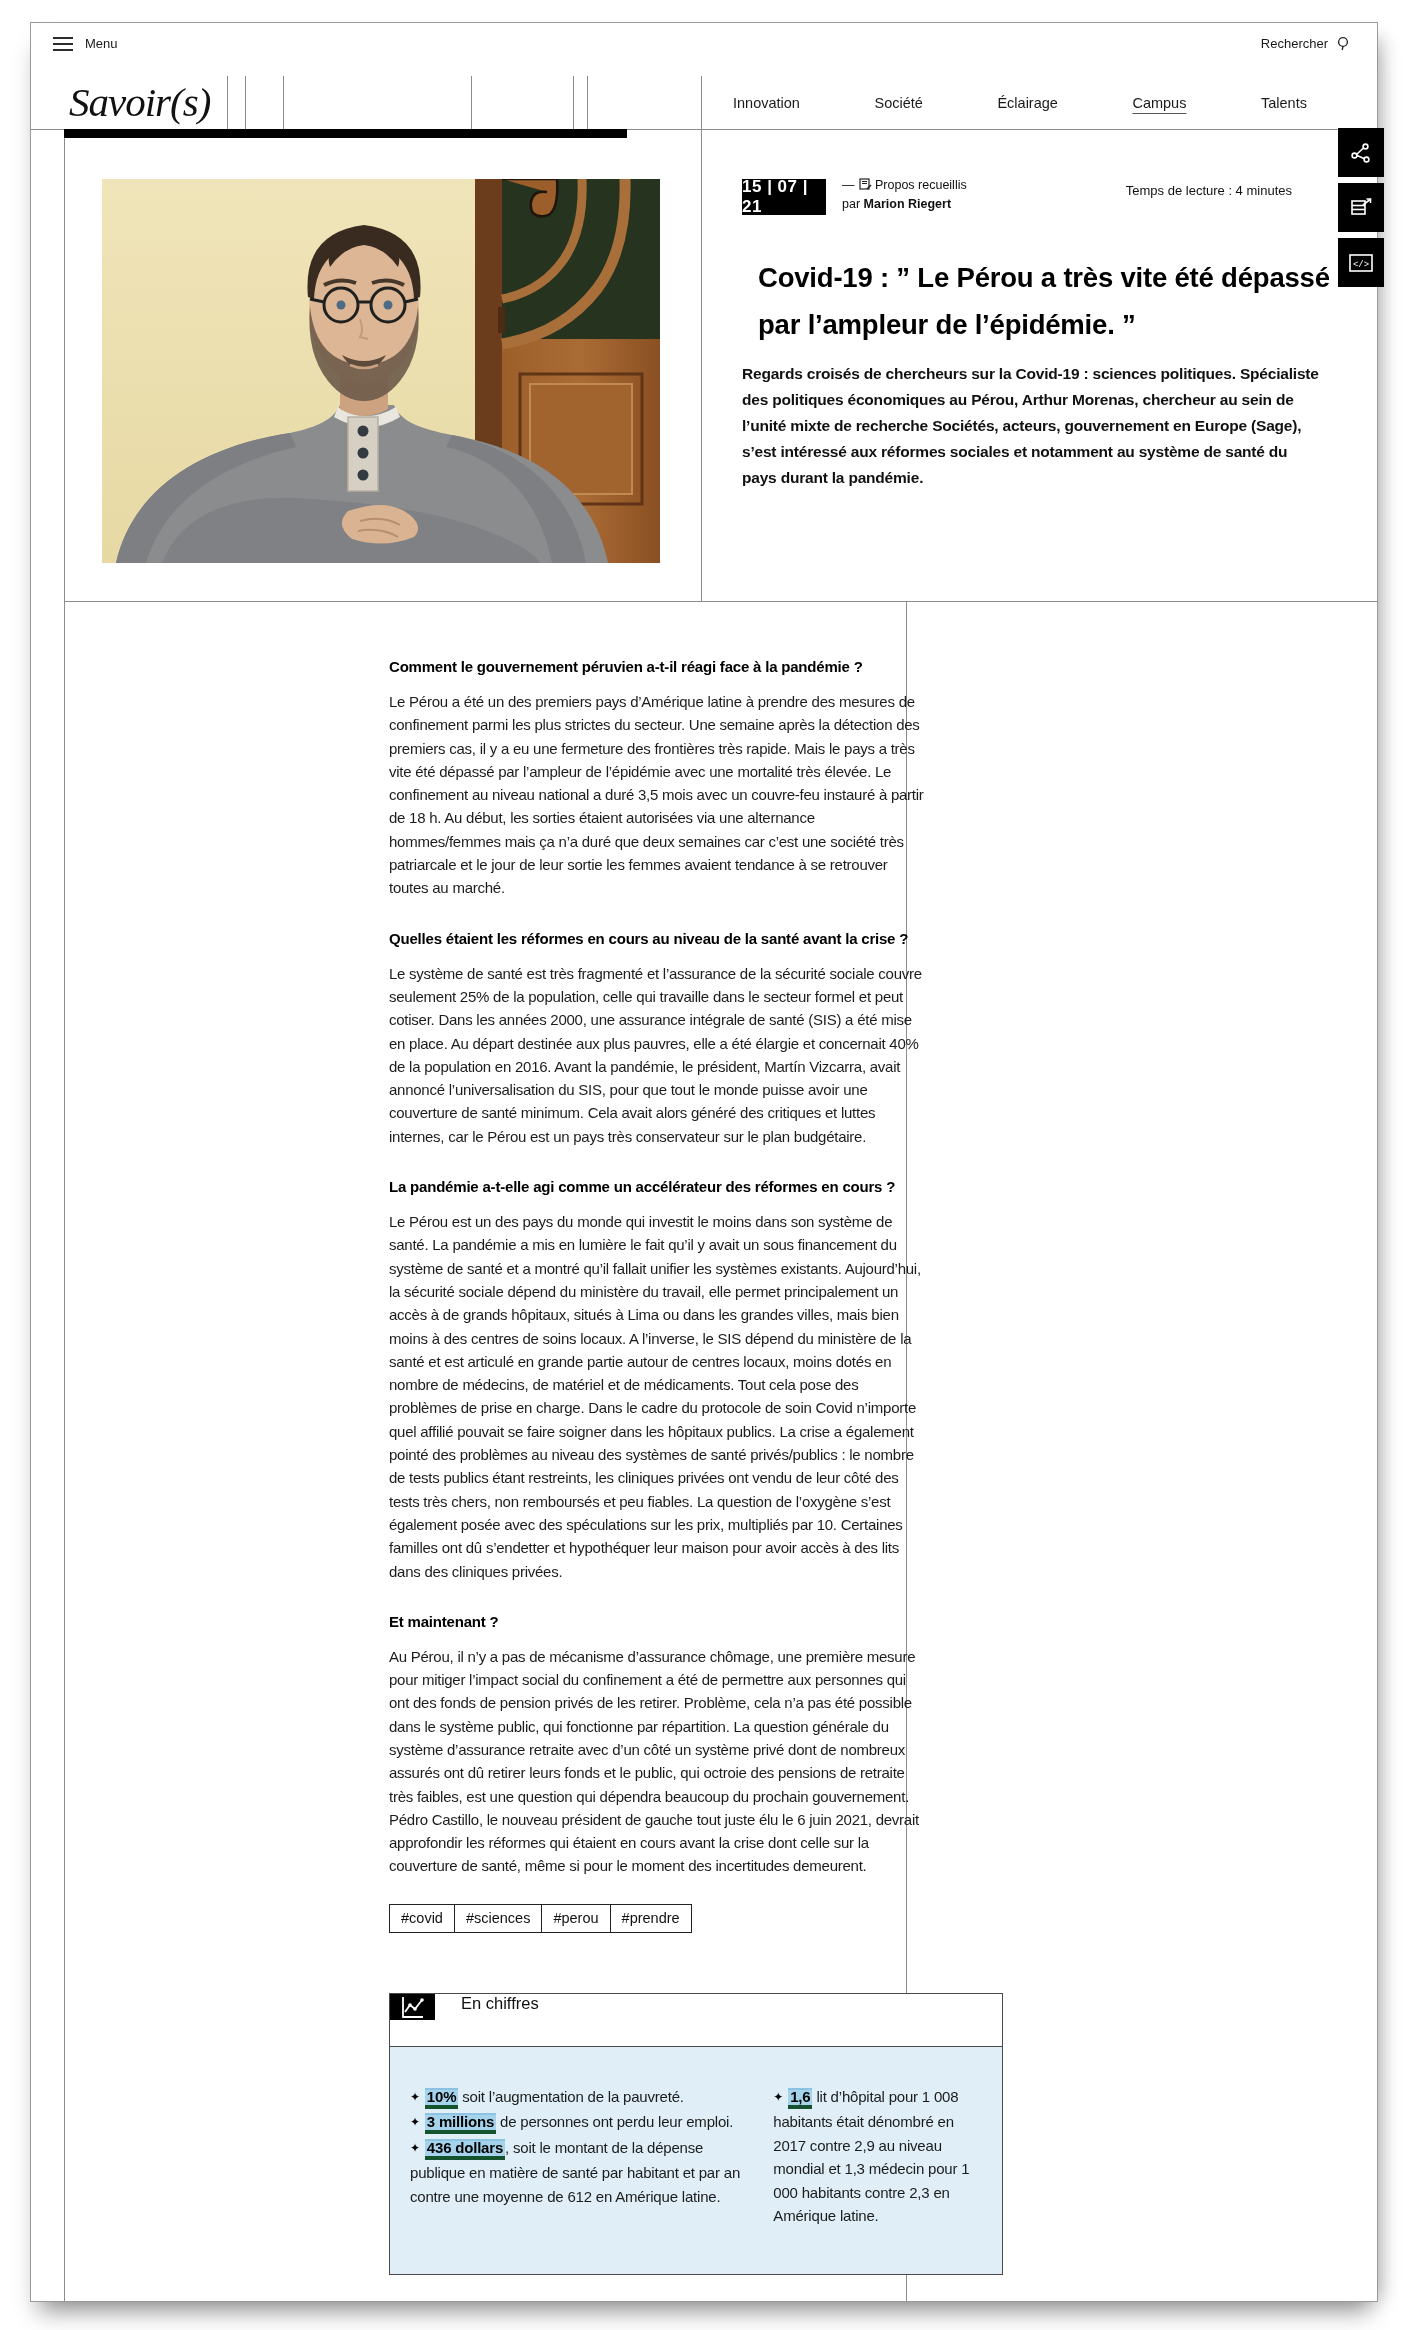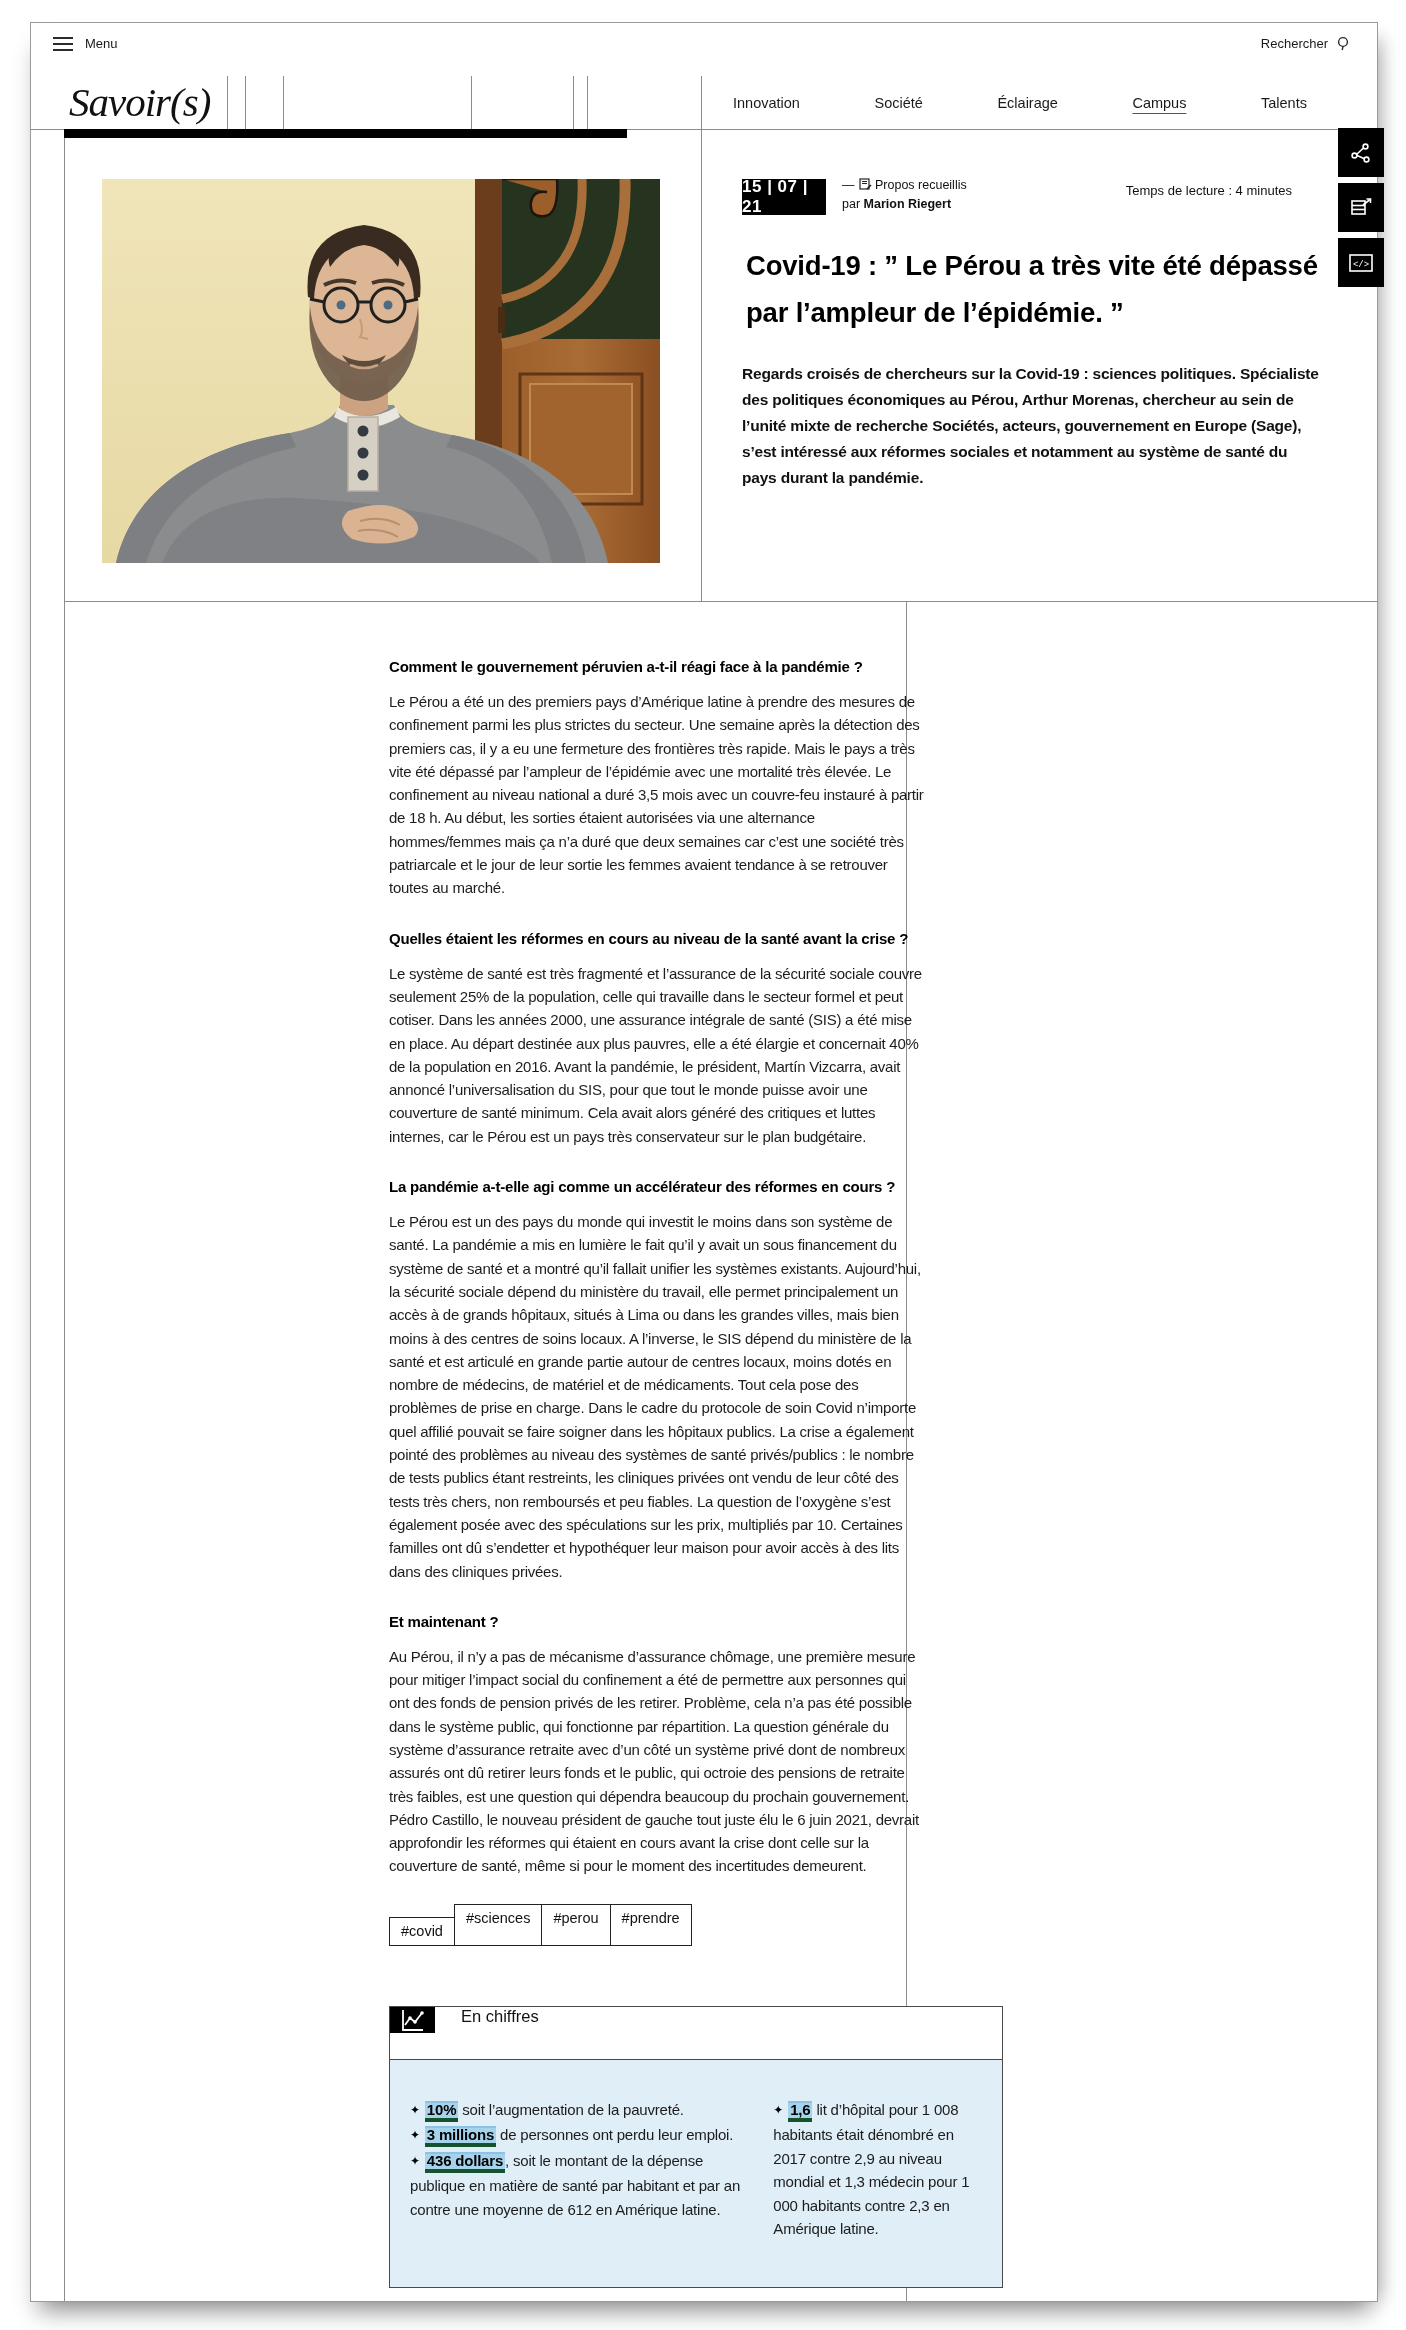--- a/index.html
+++ b/index.html
@@ -37,21 +37,21 @@
   .title{position:absolute;left:677px;top:100px;width:588px;font-size:27.5px;line-height:47px;font-weight:bold;color:#000;letter-spacing:-0.2px;}
   .lead{position:absolute;left:677px;top:223px;width:580px;font-size:15.5px;line-height:26px;font-weight:bold;color:#111;letter-spacing:-0.2px;}
   .right-divider{position:absolute;left:841px;top:463px;bottom:0;width:1px;background:#8c8c8c;}
   .article-body{position:absolute;left:324px;top:520px;width:535px;}
   .question{font-size:15px;font-weight:bold;margin:30px 0 0 0;color:#000;letter-spacing:-0.2px;}
   .question:first-child{margin-top:0;}
   .answer{font-size:15px;line-height:23.3px;margin:15px 0 0 0;color:#1c1c1c;letter-spacing:-0.25px;}
   
   .tags{display:inline-flex;margin-top:26px;}
   .tag{border:1px solid #222;margin-left:-1px;padding:5px 11px 6px 11px;font-size:14.5px;color:#111;cursor:pointer;background:#fff;}
-  .tag:first-child{margin-left:0;margin-top:13px;}
+  .tag:first-child{margin-left:0;}
   
   .figures-box{margin-top:60px;width:612px;border:1px solid #4a4a4a;background:#fff;}
   .figures-head{display:flex;align-items:flex-start;height:52px;}
   .figures-icon{width:45px;background:#000;display:flex;align-items:center;justify-content:center;flex:0 0 45px;}
   .figures-title{display:flex;align-items:center;padding-left:26px;font-size:16.5px;color:#111;}
   .figures-blue{background:#dfeef7;border-top:1px solid #4a4a4a;padding:38px 18px 46px 20px;display:flex;gap:20px;}
   .fig-col-left{width:352px;}
   .fig-col-right{width:216px;}
   .stat{font-size:15px;line-height:23.5px;margin:0;color:#1c1c1c;letter-spacing:-0.2px;}
   .stat .bullet{font-size:12px;margin-right:5px;position:relative;top:-1px;color:#000;}
@@ -218,21 +218,21 @@
               <line x1="3" y1="3.5" x2="8" y2="3.5" stroke="#222" stroke-width="1"></line>
               <line x1="3" y1="5.5" x2="8" y2="5.5" stroke="#222" stroke-width="1"></line>
               <line x1="8" y1="11" x2="12" y2="7" stroke="#222" stroke-width="1.6"></line>
             </svg></span>
         <span>Propos recueillis</span><br>
         <span>par </span><strong>Marion Riegert</strong>
       </div>
 
       <div class="reading-time">Temps de lecture : 4 minutes</div>
 
-      <h1 class="title" style="margin:4px;">Covid-19 : ” Le Pérou a très vite été dépassé par l’ampleur de l’épidémie. ”</h1>
+      <h1 class="title" style="margin:16px;">Covid-19 : ” Le Pérou a très vite été dépassé par l’ampleur de l’épidémie. ”</h1>
 
       <p class="lead" style="margin:0;">Regards croisés de chercheurs sur la Covid-19 : sciences politiques. Spécialiste des politiques économiques au Pérou, Arthur Morenas, chercheur au sein de l’unité mixte de recherche Sociétés, acteurs, gouvernement en Europe (Sage), s’est intéressé aux réformes sociales et notamment au système de santé du pays durant la pandémie.</p>
     </div>
 
     <div class="right-divider"></div>
 
     <div class="article-body">
 
       <h3 class="question">Comment le gouvernement péruvien a-t-il réagi face à la pandémie ?</h3>
       <p class="answer">Le Pérou a été un des premiers pays d’Amérique latine à prendre des mesures de confinement parmi les plus strictes du secteur. Une semaine après la détection des premiers cas, il y a eu une fermeture des frontières très rapide. Mais le pays a très vite été dépassé par l’ampleur de l’épidémie avec une mortalité très élevée. Le confinement au niveau national a duré 3,5 mois avec un couvre-feu instauré à partir de 18 h. Au début, les sorties étaient autorisées via une alternance hommes/femmes mais ça n’a duré que deux semaines car c’est une société très patriarcale et le jour de leur sortie les femmes avaient tendance à se retrouver toutes au marché.</p>

